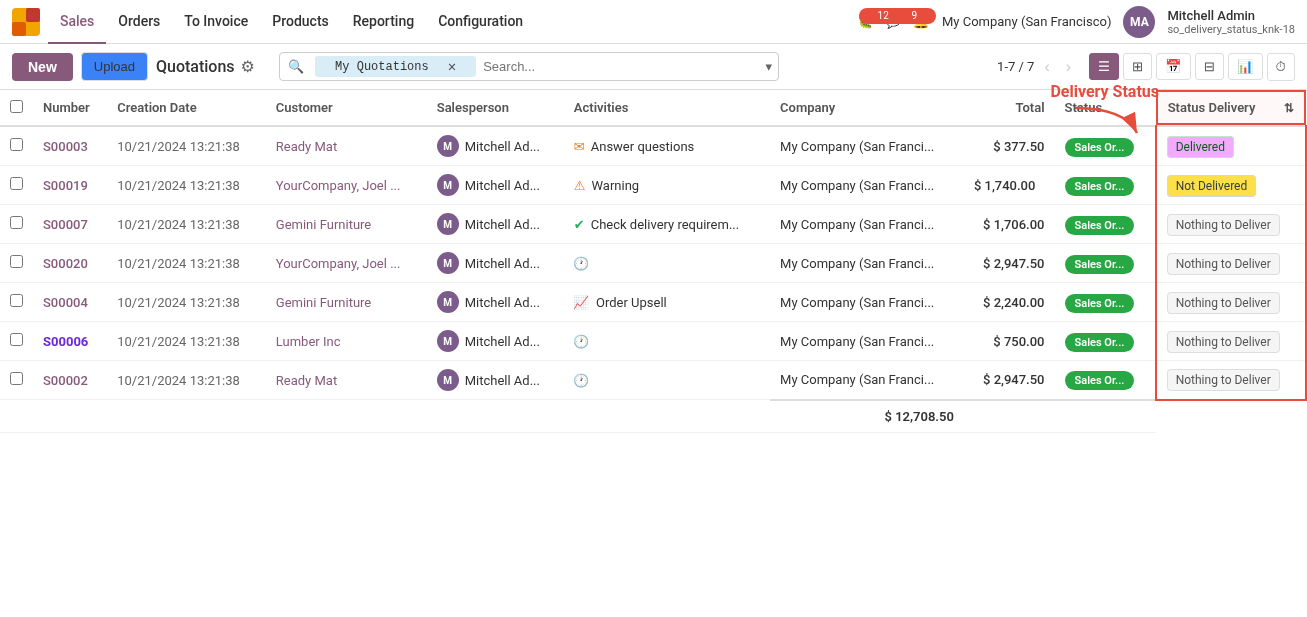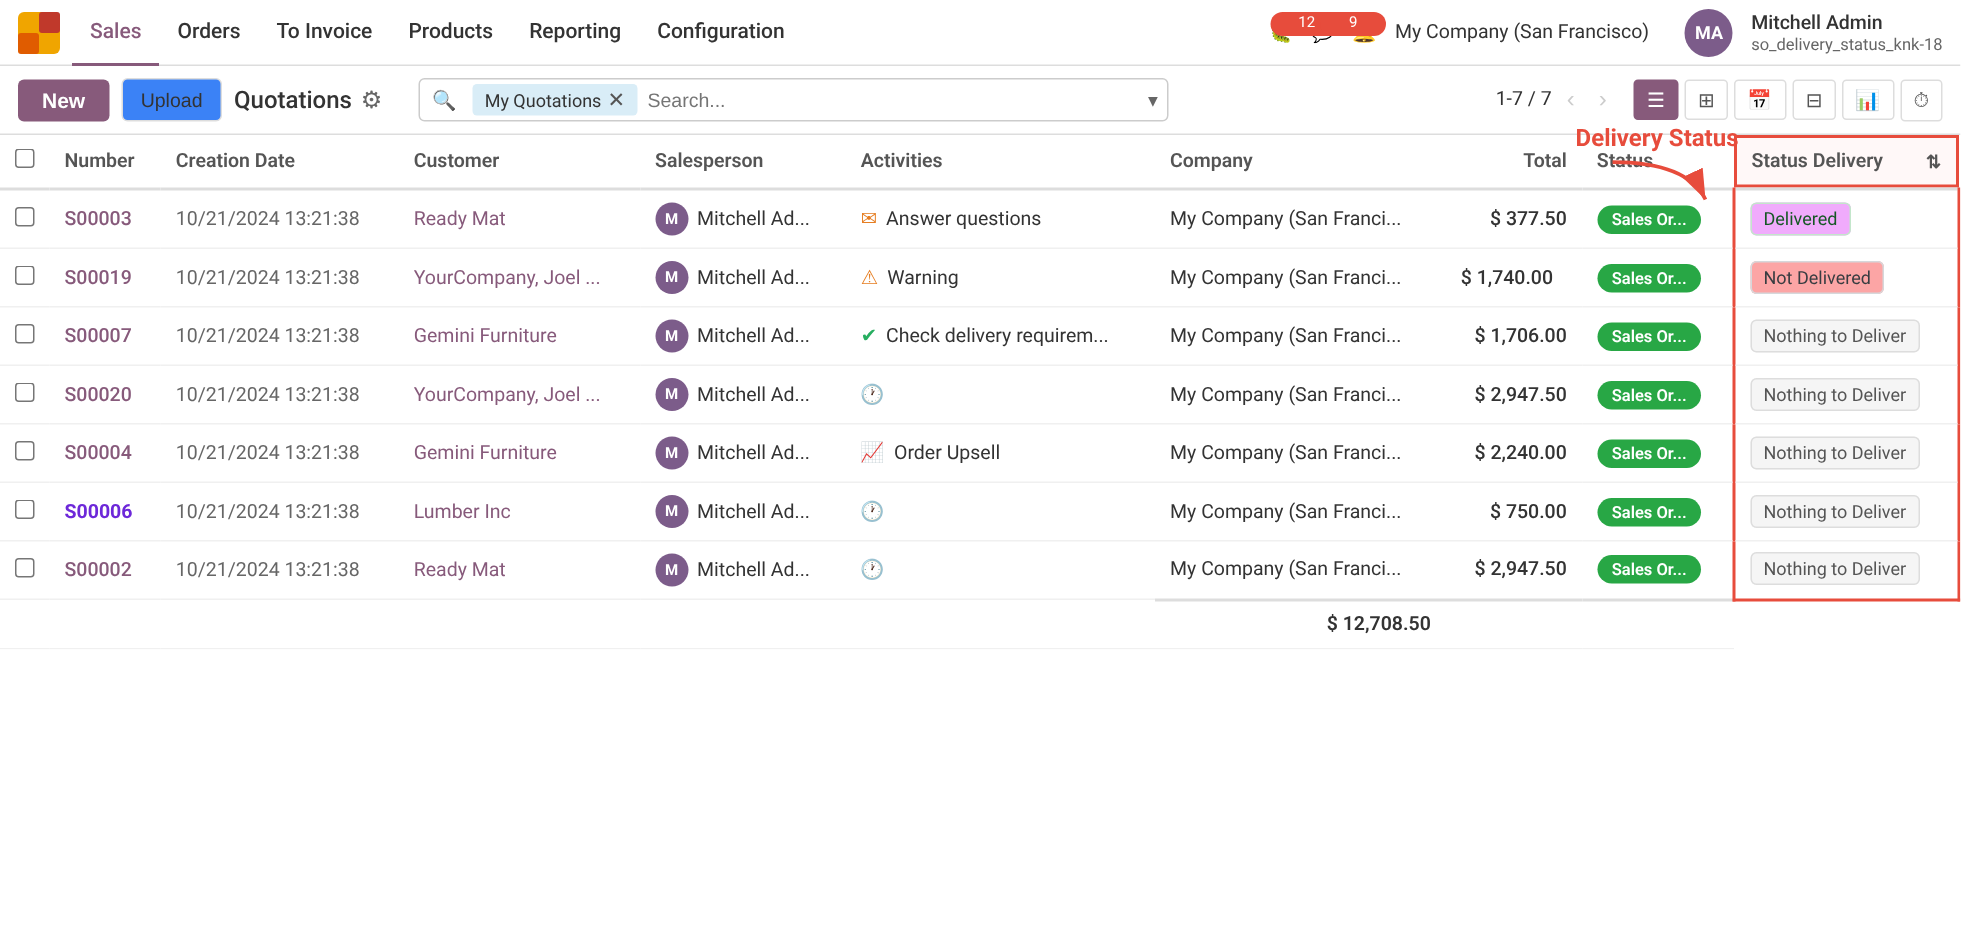--- a/index.html
+++ b/index.html
@@ -25,21 +25,21 @@
     .nav-icon-btn { position: relative; cursor: pointer; display: flex; align-items: center; }
     .badge {
       position: absolute; top: -6px; right: -6px; background: #e74c3c;
       color: #fff; border-radius: 10px; font-size: 10px; padding: 1px 19px;
       min-width: 16px; text-align: center; line-height: 14px;
     }
     .company-name { font-size: 13px; color: #333; cursor: pointer; }
     .user-avatar {
       width: 32px; height: 32px; border-radius: 50%; background: #7c5c8a;
       display: flex; align-items: center; justify-content: center;
-      color: #fff; font-size: 12px; font-weight: bold; cursor: pointer; margin-left: 12px;
+      color: #fff; font-size: 12px; font-weight: bold; cursor: pointer;
     }
     .user-info { display: flex; flex-direction: column; cursor: pointer; }
     .user-info .name { font-size: 13px; font-weight: 500; }
     .user-info .sub { font-size: 11px; color: #666; }
 
     
     .toolbar {
       display: flex; align-items: center; padding: 8px 12px; gap: 8px;
       border-bottom: 1px solid #ddd;
     }
@@ -56,21 +56,21 @@
 
     
     .search-area { display: flex; align-items: center; flex: 1; margin: 0 16px; }
     .search-box {
       display: flex; align-items: center; border: 1px solid #ccc; border-radius: 4px;
       background: #fff; flex: 1; max-width: 500px;
     }
     .search-icon-wrap { padding: 0 8px; color: #666; }
     .filter-tag {
       display: flex; align-items: center; background: #d9edf7; border-radius: 3px;
-      padding: 2px 8px; margin: 3px; font-size: 12px; gap: 4px;
+      padding: 2px 20px; margin: 3px; font-size: 12px; gap: 19px; font-family: Liberation Mono, monospace;
     }
     .filter-tag-close { cursor: pointer; color: #555; font-size: 14px; }
     .search-input { border: none; outline: none; padding: 4px; font-size: 13px; flex: 1; background: transparent; }
     .search-dropdown { padding: 0 6px; color: #666; cursor: pointer; }
 
     
     .view-controls { display: flex; align-items: center; gap: 4px; margin-left: auto; }
     .pagination { display: flex; align-items: center; gap: 4px; font-size: 13px; margin-right: 8px; }
     .pag-btn { border: none; background: none; cursor: pointer; padding: 4px 6px; color: #555; font-size: 16px; }
     .pag-btn:disabled { color: #ccc; cursor: default; }
@@ -88,21 +88,21 @@
       padding: 8px 10px; text-align: left; font-size: 13px; font-weight: 600;
       color: #555; white-space: nowrap; user-select: none;
     }
     td { padding: 8px 10px; font-size: 13px; border-bottom: 1px solid #f0f0f0; vertical-align: middle; }
     .col-check { width: 32px; }
     .delivery-badge {
       border: 1px solid #ccc; border-radius: 4px; padding: 3px 8px;
       font-size: 12px; background: #f5f5f5; white-space: nowrap; color: #555;
     }
     .delivery-badge.delivered { background: #f0abfc; border-color: #c3e6cb; color: #155724; }
-    .delivery-badge.not-delivered { background: #fca5a5; border-color: #d6d8db; color: #383d41; }
+    .delivery-badge.not-delivered { background: #fde047; border-color: #d6d8db; color: #383d41; }
     .delivery-badge.nothing { background: #f5f5f5; border-color: #ddd; color: #555; }
 
     
     .col-status-delivery {
       border: 2px solid #e74c3c; background: #fff8f8;
     }
     td.col-status-delivery-cell {
       border-left: 2px solid #e74c3c; border-right: 2px solid #e74c3c;
     }
     tr:last-child td.col-status-delivery-cell { border-bottom: 2px solid #e74c3c; }

